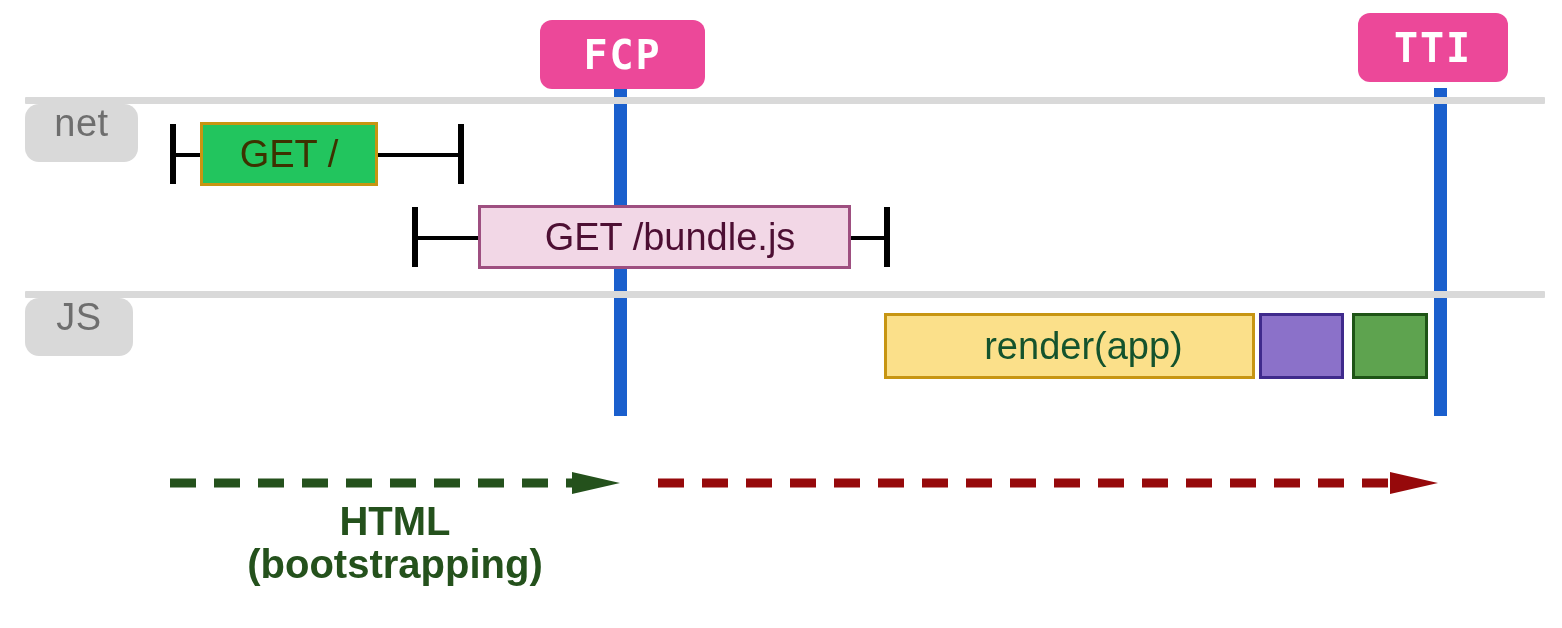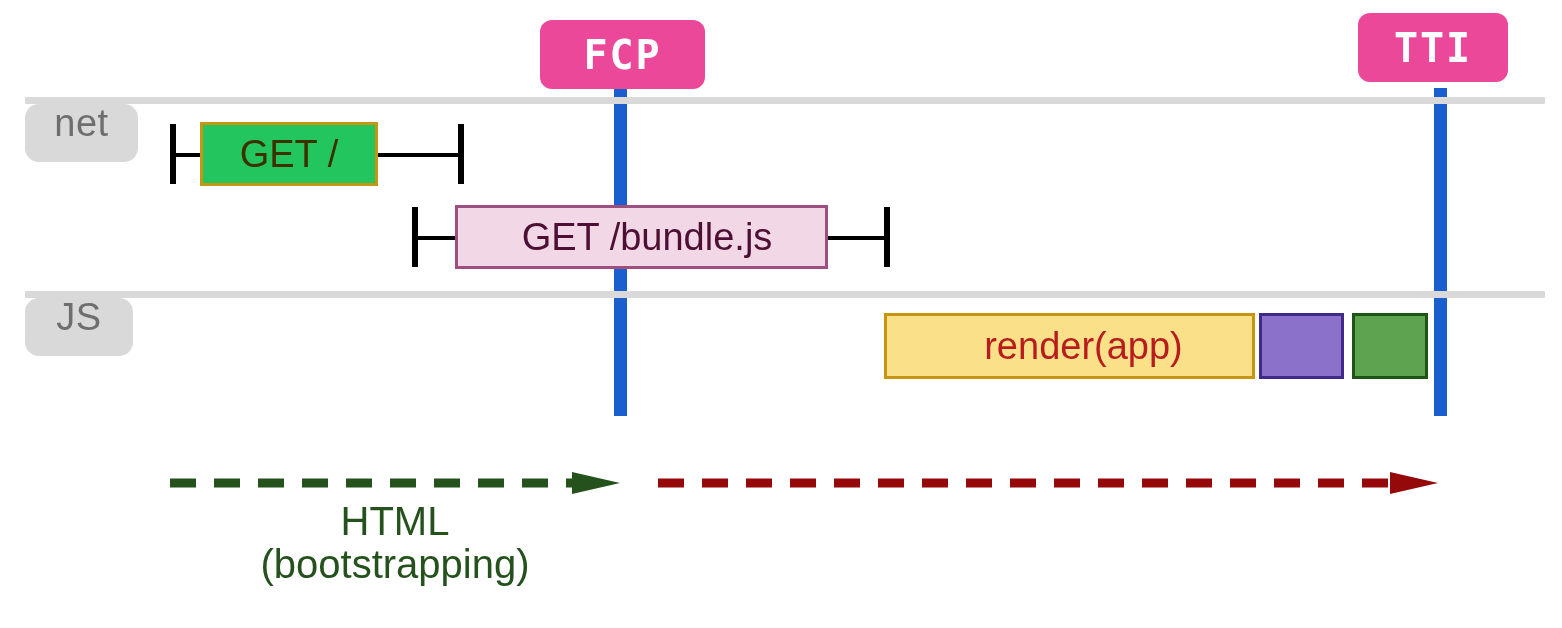--- a/index.html
+++ b/index.html
@@ -77,21 +77,21 @@
     color: #3d3100;
   }
   .bar-net-js {
     background: #f2d7e6;
     border: 3px solid #9e4f80;
     color: #4d0f33;
   }
   .bar-task {
     background: #fbe08a;
     border: 3px solid #c79512;
-    color: #b91c1c;
+    color: #14532d;
     padding-left: 28px;
   }
   .bar-blank-purple {
     background: #8b71c9;
     border: 3px solid #3f2a8c;
   }
   .bar-blank-green {
     background: #5ea34f;
     border: 3px solid #1e5416;
   }
@@ -152,42 +152,42 @@
   <div class="whisker-line" style="left:172px; top:153px; width:290px;"></div>
   <div class="whisker-cap" style="left:170px; top:124px; height:60px;"></div>
   <div class="whisker-cap" style="left:458px; top:124px; height:60px;"></div>
   <div class="bar bar-net-doc" style="left:200px; top:122px; width:178px; height:64px;">
     <span>GET /</span>
   </div>
 
   <div class="whisker-line" style="left:416px; top:236px; width:472px;"></div>
   <div class="whisker-cap" style="left:412px; top:207px; height:60px;"></div>
   <div class="whisker-cap" style="left:884px; top:207px; height:60px;"></div>
-  <div class="bar bar-net-js" style="left:455px; top:205px; width:373px; height:64px;padding-left:11px;">
+  <div class="bar bar-net-js" style="left:478px; top:205px; width:373px; height:64px;padding-left:11px;">
     <span>GET /bundle.js</span>
   </div>
 
   <div class="bar bar-task" style="left:884px; top:313px; width:371px; height:66px;">
     <span>render(app)</span>
   </div>
   <div class="bar bar-blank-purple" style="left:1259px; top:313px; width:85px; height:66px;"></div>
   <div class="bar bar-blank-green" style="left:1352px; top:313px; width:76px; height:66px;"></div>
 
   <div class="marker-badge" style="left:540px; top:20px; width:165px; height:69px;">
     <span>FCP</span>
   </div>
   <div class="marker-badge" style="left:1358px; top:13px; width:150px; height:69px;">
     <span>TTI</span>
   </div>
 
   <svg class="phase-arrow" style="left:168px; top:470px; width:460px;" viewBox="0 0 460 26" preserveAspectRatio="none">
     <line x1="2" y1="13" x2="408" y2="13" stroke="#24511c" stroke-width="9" stroke-dasharray="26 18" stroke-linecap="butt"></line>
     <polygon points="404,2 452,13 404,24" fill="#24511c"></polygon>
   </svg>
-  <div class="phase-label phase-html" style="left:205px; top:500px; width:380px;">
+  <div class="phase-label phase-html" style="left:205px; top:500px; width:380px;font-weight:bold;">
     <span class="title">HTML</span>
     <span class="sub">(bootstrapping)</span>
   </div>
 
   <svg class="phase-arrow" style="left:656px; top:470px; width:790px;" viewBox="0 0 790 26" preserveAspectRatio="none">
     <line x1="2" y1="13" x2="738" y2="13" stroke="#96090b" stroke-width="9" stroke-dasharray="26 18" stroke-linecap="butt"></line>
     <polygon points="734,2 782,13 734,24" fill="#96090b"></polygon>
   </svg>
 
 </div>

